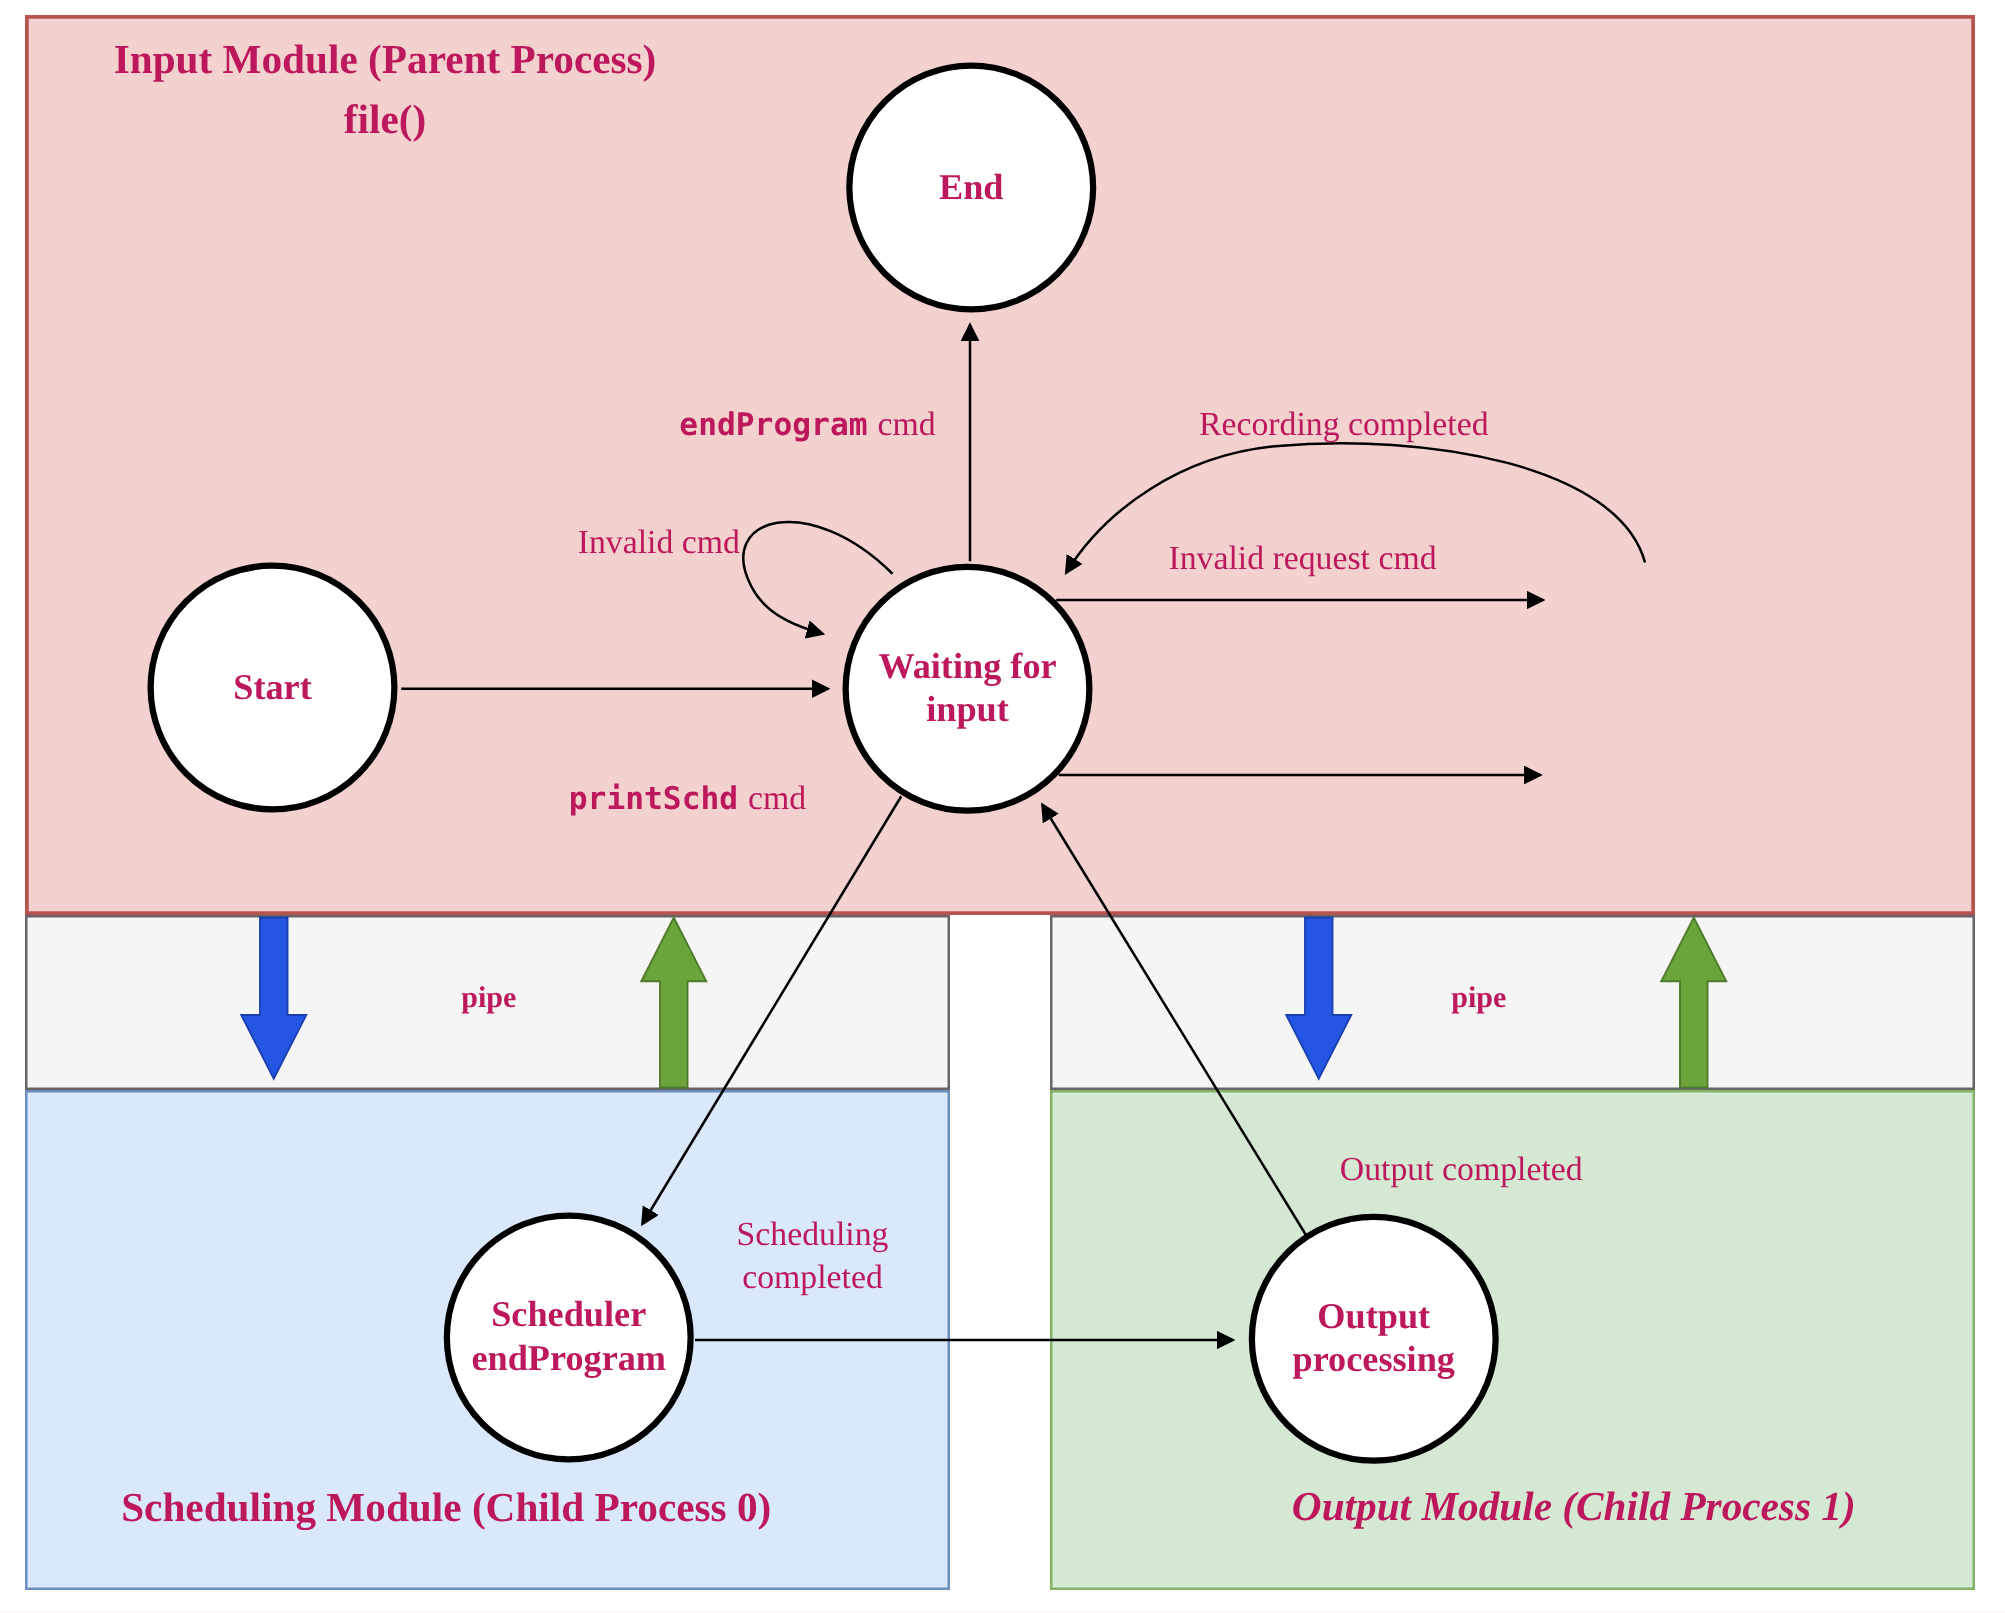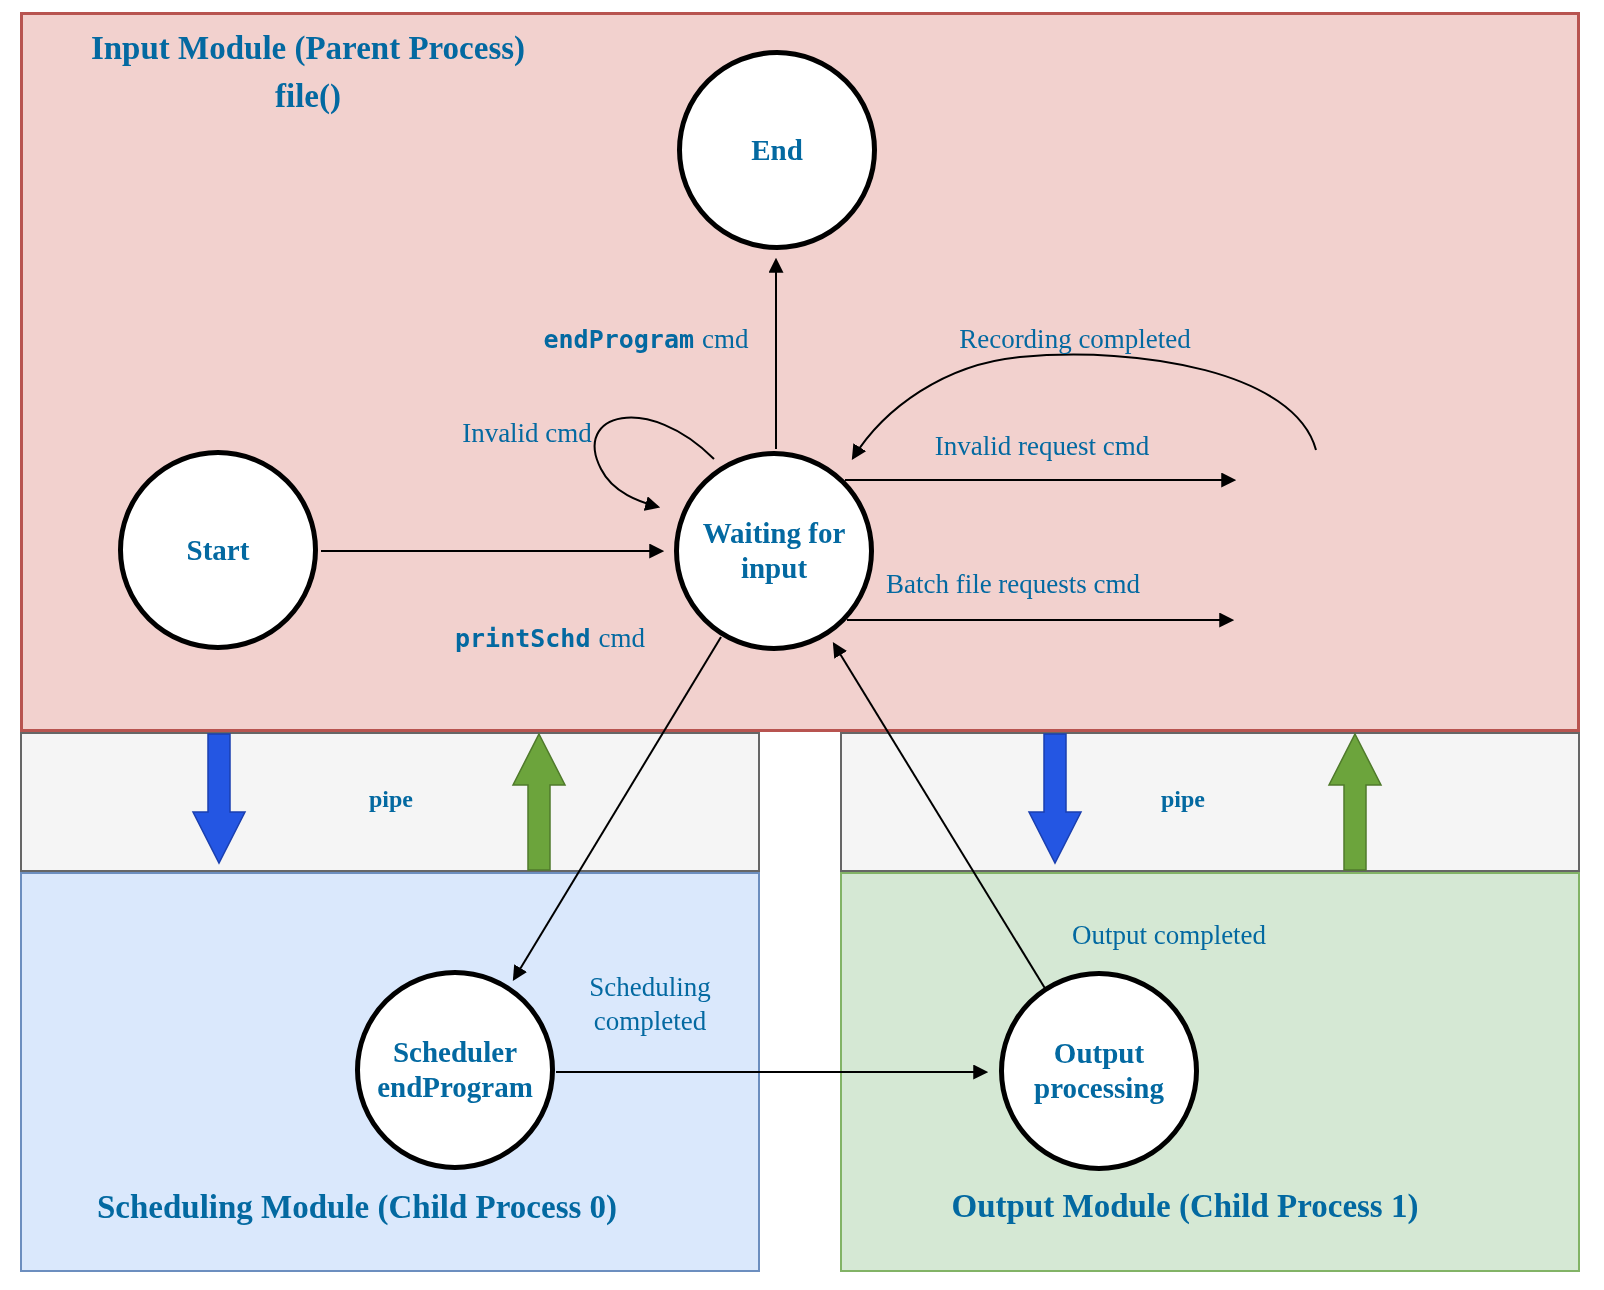--- a/index.html
+++ b/index.html
@@ -1,21 +1,21 @@
 <!DOCTYPE html>
 <html style="--input-module-fill: #F2D1CE; --input-module-border: #B85450; --scheduling-module-fill: #DAE8FC; --scheduling-module-border: #6C8EBF; --output-module-fill: #D5E8D4; --output-module-border: #82B366; --pipe-fill: #F5F5F5; --pipe-border: #666666; --pipe-write-arrow: #2456E3; --pipe-write-arrow-border: #1A3FB0; --pipe-read-arrow: #6CA43C; --pipe-read-arrow-border: #4F7A2B; --state-fill: #FFFFFF; --state-border: #000000;"><head>
 <meta charset="utf-8">
 <style>
   html,body{margin:0;padding:0;background:#ffffff;}
   .canvas{
     position:relative;
     width:1604px;height:1290px;
     background:#ffffff;
     font-family:"Liberation Serif","DejaVu Serif",serif;
-    color:#0369a1;
+    color:#be185d;
     overflow:hidden;
   }
   
   .box{position:absolute;box-sizing:border-box;}
   .box.input{
     left:20px;top:12px;width:1560px;height:720px;
     background:var(--input-module-fill,#F2D1CE);
     border:3px solid var(--input-module-border,#B85450);
   }
   .box.pipe-band{
@@ -87,21 +87,21 @@
   <div class="box pipe-band pipe-left"></div>
   <div class="box pipe-band pipe-right"></div>
   <div class="box scheduling"></div>
   <div class="box output"></div>
 
   <div class="module-title input-title">
     <div>Input Module (Parent Process)</div>
     <div>file()</div>
   </div>
   <div class="module-title bottom-title" style="left:357px;top:1207px;">Scheduling Module (Child Process 0)</div>
-  <div class="module-title bottom-title" style="left:1185px;top:1206px;">Output Module (Child Process 1)</div>
+  <div class="module-title bottom-title" style="left:1259px;top:1206px;font-style:italic;">Output Module (Child Process 1)</div>
 
   <div class="pipe-label" style="left:391px;top:799px;">pipe</div>
   <div class="pipe-label" style="left:1183px;top:799px;">pipe</div>
 
   <svg class="edges" width="1604" height="1290" viewBox="0 0 1604 1290">
     <defs>
       <marker id="arrow" viewBox="0 0 10 10" refX="8.5" refY="5" markerWidth="7.5" markerHeight="7.5" orient="auto-start-reverse">
         <path d="M 0 0 L 10 5 L 0 10 z" fill="#000"></path>
       </marker>
     </defs>
@@ -130,17 +130,16 @@
 
   <div class="edge-label" style="left:527px;top:434px;">Invalid cmd</div>
   <div class="edge-label" style="left:646px;top:340px;">
     <span class="code">endProgram</span><span>cmd</span>
   </div>
   <div class="edge-label" style="left:550px;top:639px;">
     <span class="code">printSchd</span><span>cmd</span>
   </div>
   <div class="edge-label" style="left:1075px;top:340px;">Recording completed</div>
   <div class="edge-label" style="left:1042px;top:447px;">Invalid request cmd</div>
-  <div class="edge-label" style="left:1013px;top:585px;">Batch file requests cmd</div>
   <div class="edge-label wrap" style="left:650px;top:1005px;">Scheduling completed</div>
   <div class="edge-label" style="left:1145px;top:936px;margin-left:24px;">Output completed</div>
 
 </div>
 
 </body></html>

